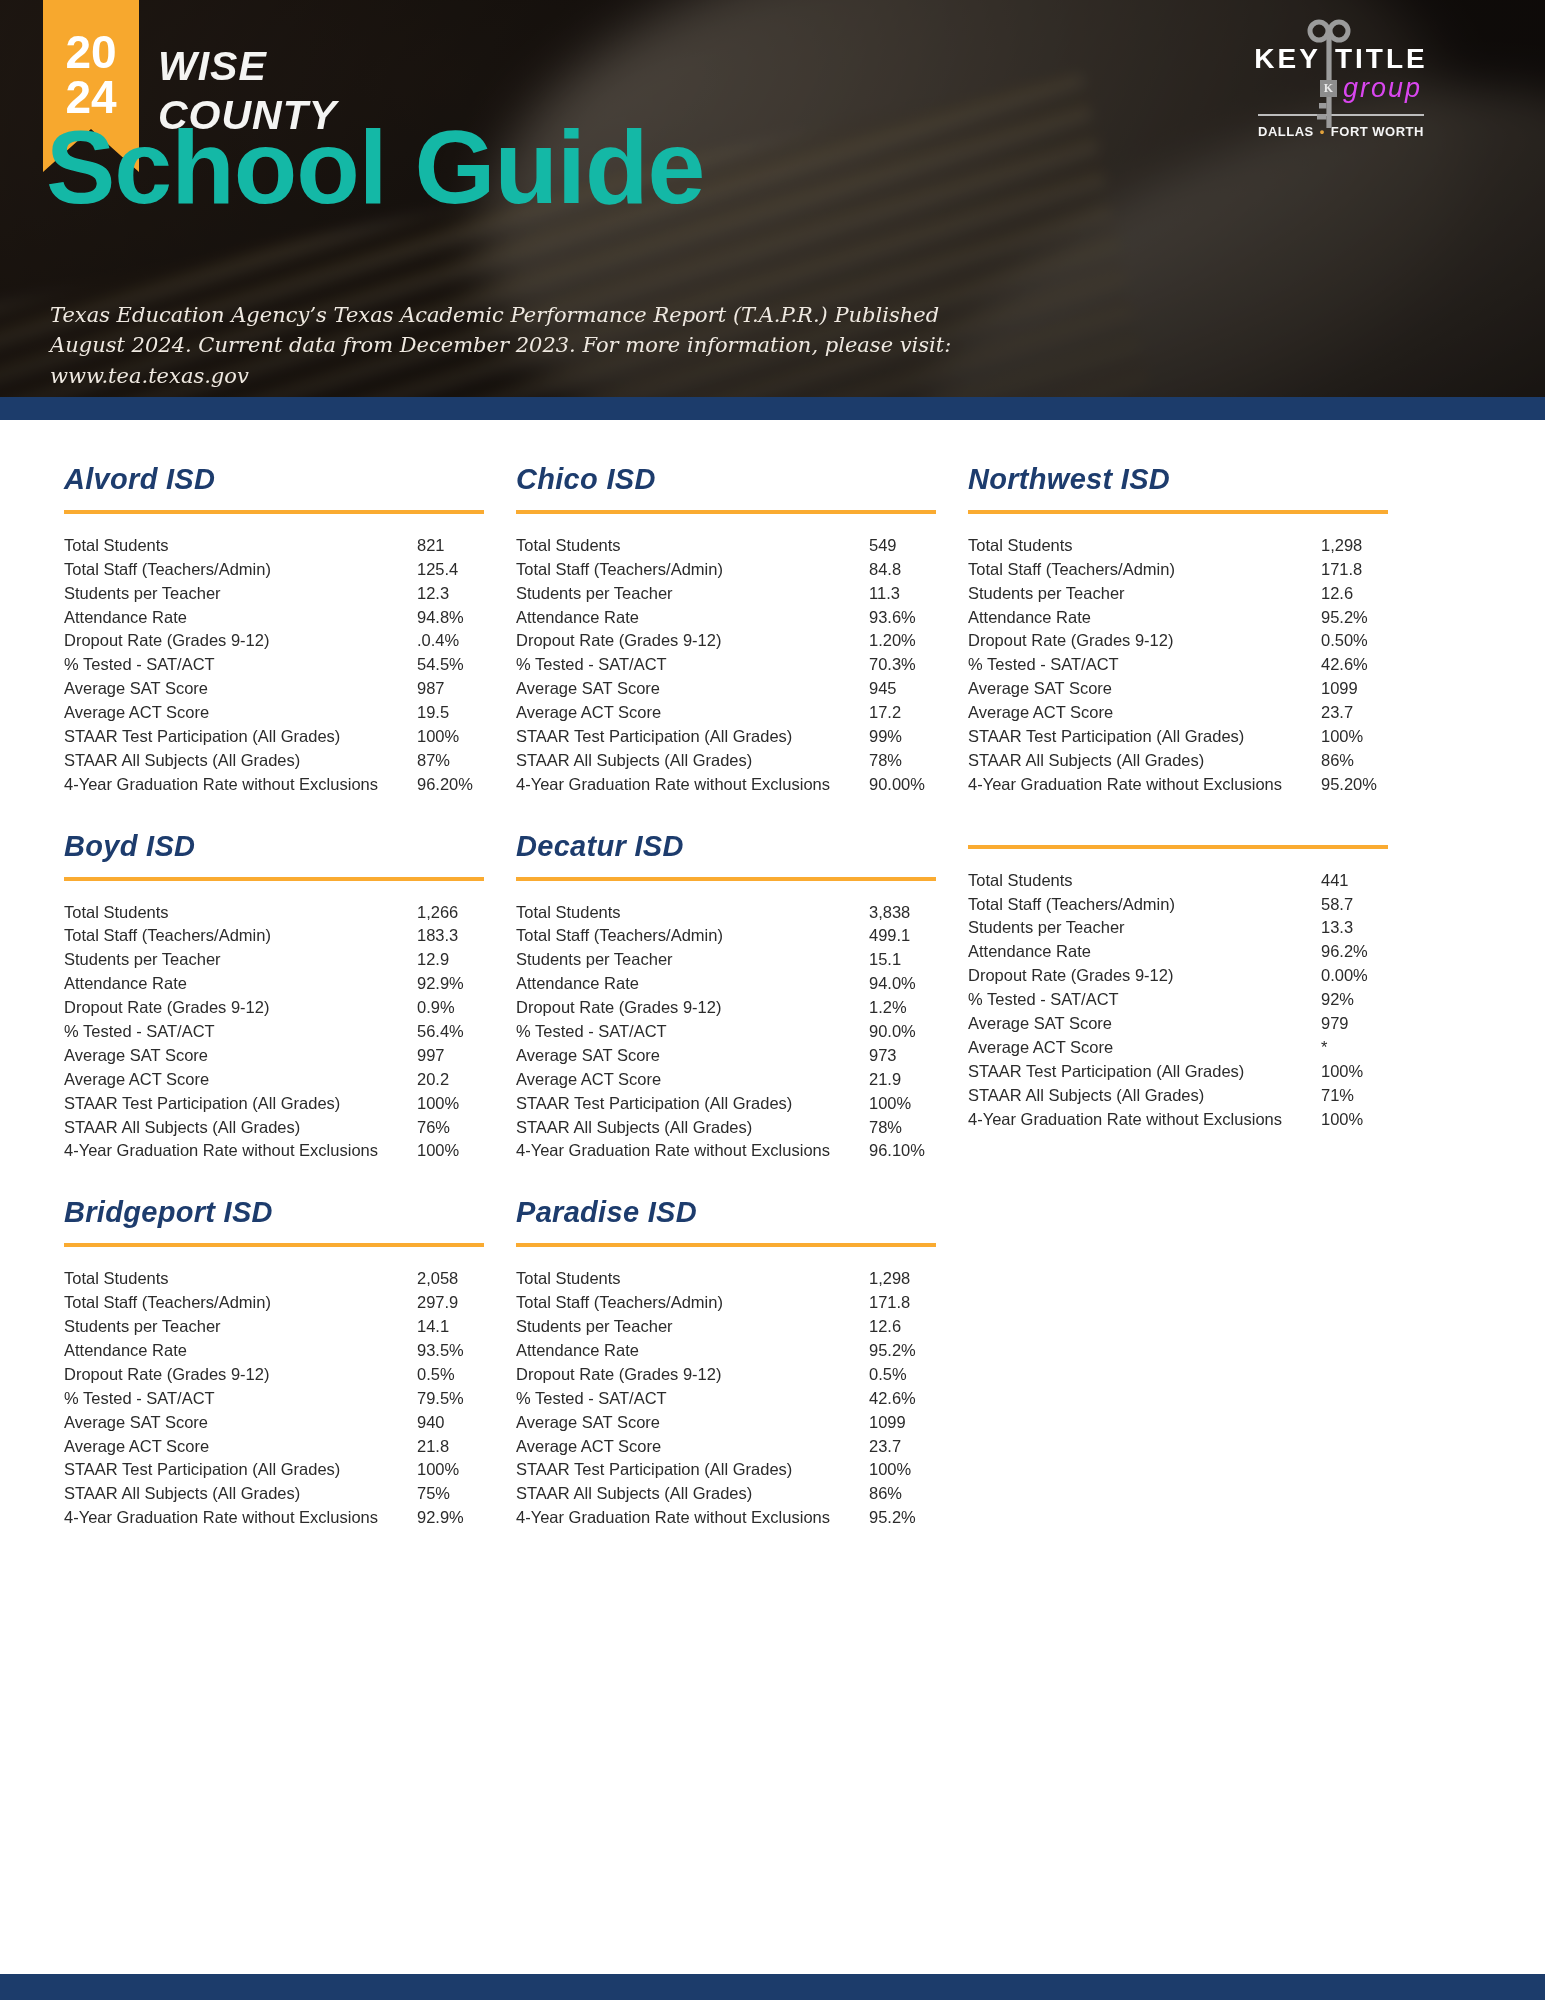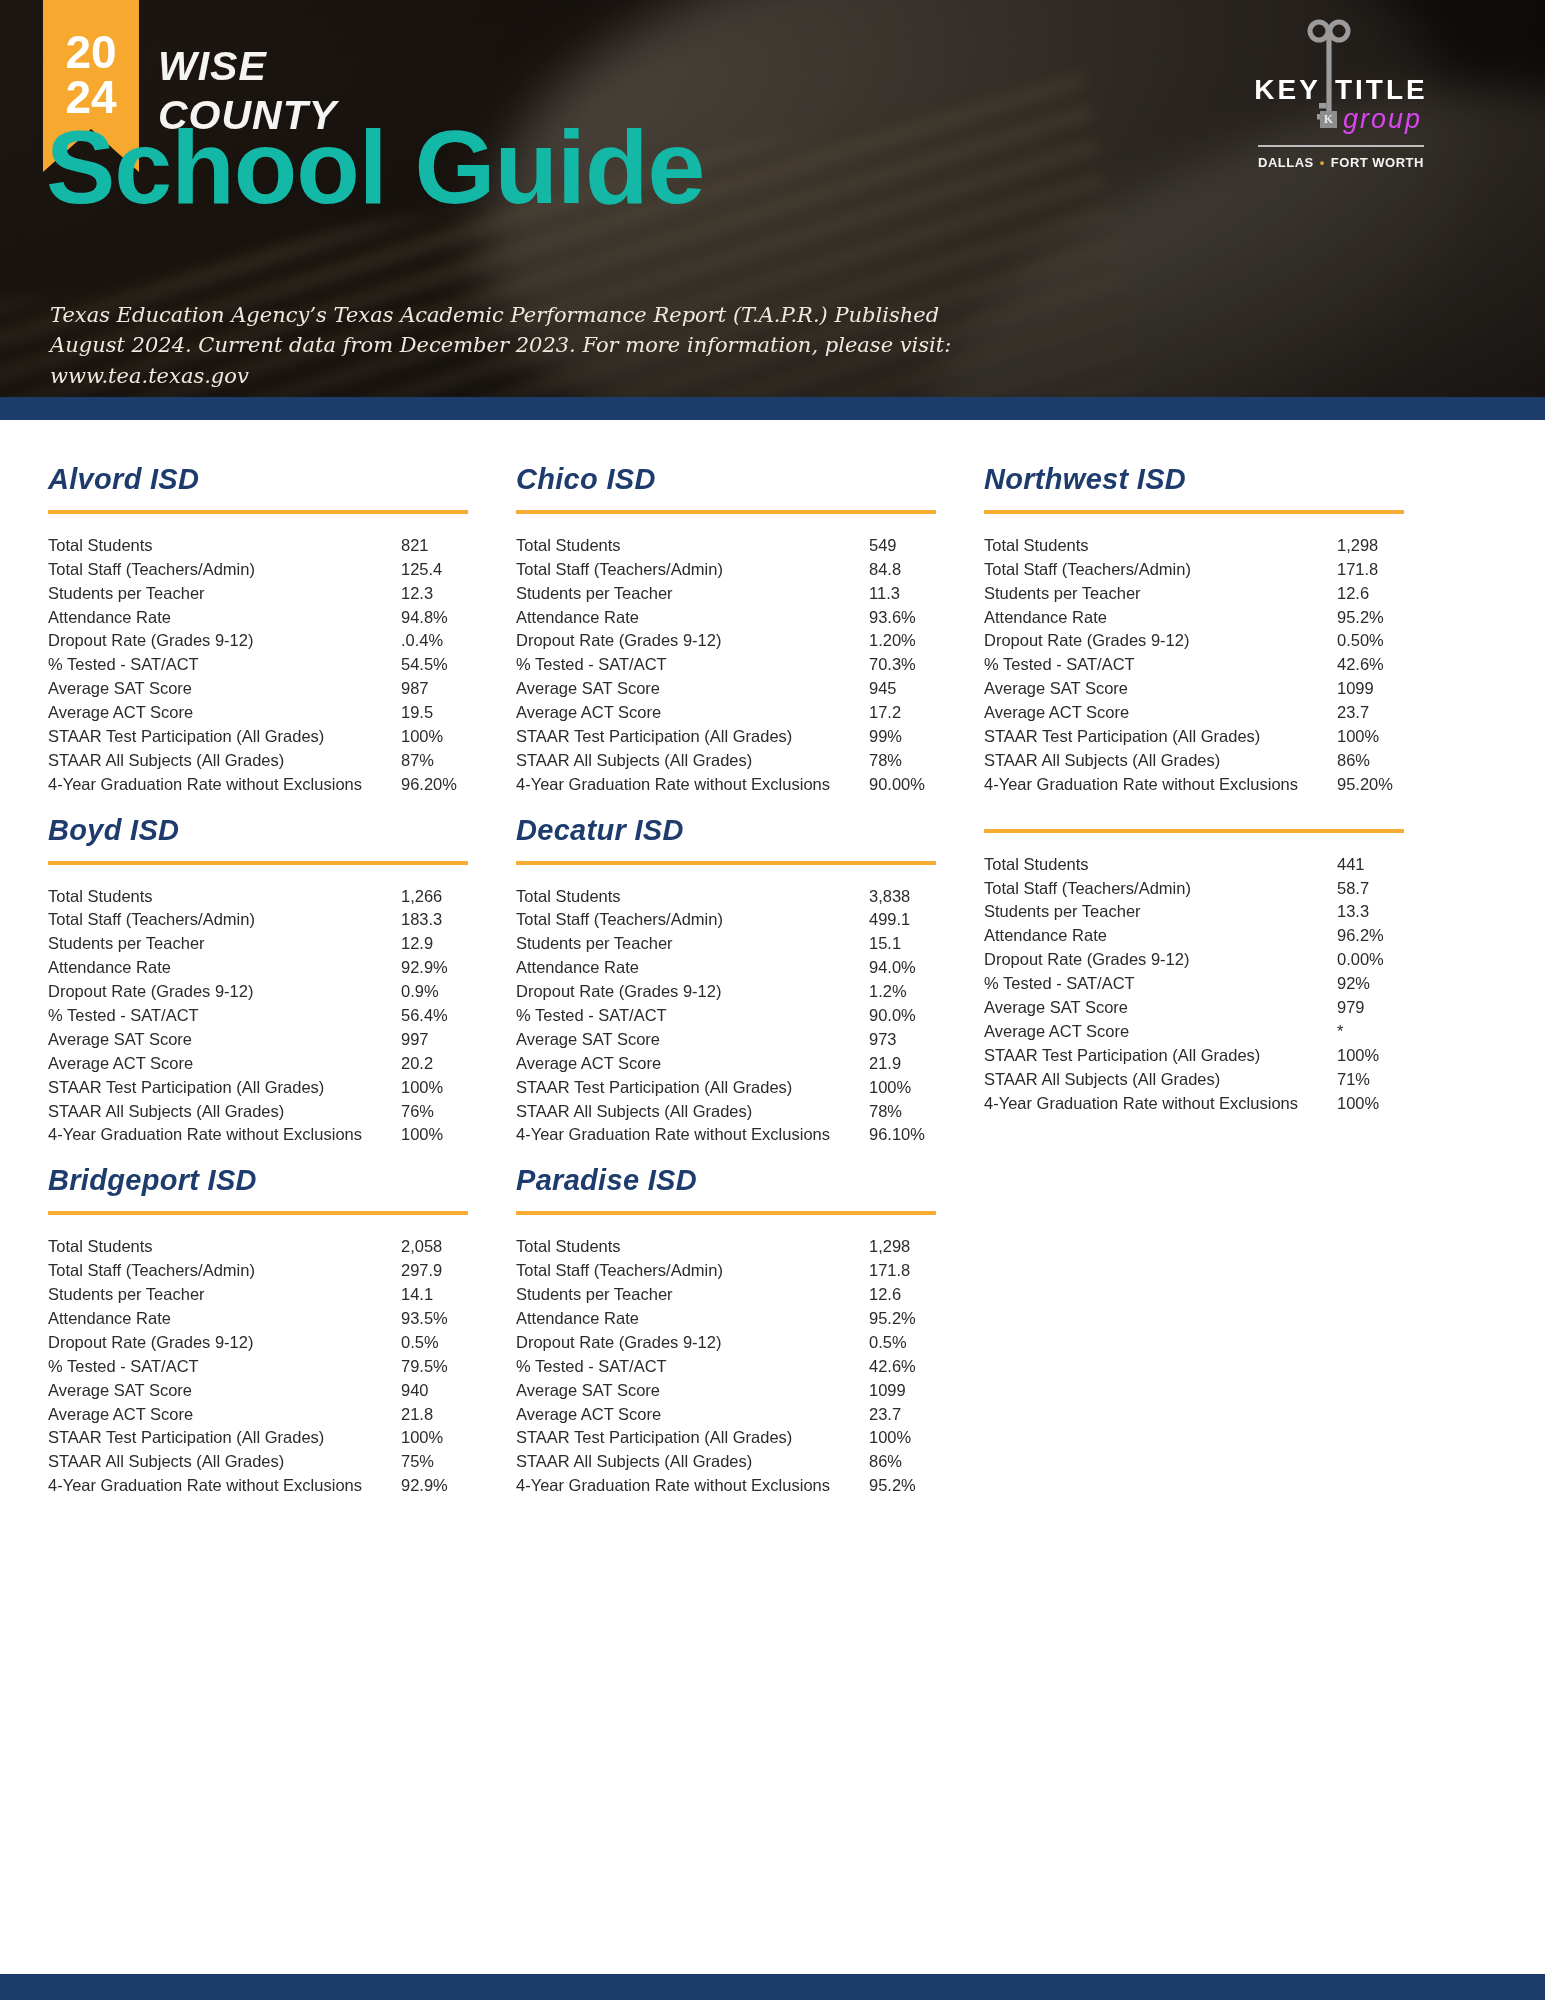--- a/index.html
+++ b/index.html
@@ -30,37 +30,37 @@
     font-size:41px;line-height:1.2;letter-spacing:1px;}
   
   #big-title{position:absolute;left:46px;top:108px;color:#14b8a6;font-weight:800;font-size:104px;letter-spacing:-1px;}
   
   #subtitle{position:absolute;left:50px;top:300px;width:935px;color:#efe9e1;
     font-family:"DejaVu Serif",serif;font-style:italic;font-size:21px;line-height:1.45;}
 
   
   #logo{position:absolute;left:1258px;top:18px;width:166px;color:#fff;}
   #logo-key{position:absolute;left:50%;top:0;transform:translateX(-37px);}
-  #logo-words{position:relative;margin-top:56px;display:flex;justify-content:center;gap:14px;
+  #logo-words{position:relative;margin-top:25px;display:flex;justify-content:center;gap:14px;
     font-weight:700;font-size:28px;letter-spacing:3px;color:#ffffff;}
   #logo-sub{position:relative;display:flex;justify-content:flex-end;align-items:center;gap:6px;margin-top:-2px;padding-right:2px;}
   #logo-badge{width:17px;height:17px;background:#8d8d8d;color:#e9e9e9;font-size:12px;font-weight:700;
     display:flex;align-items:center;justify-content:center;font-family:"Liberation Serif",serif;}
   #logo-group{color:#d946ef;font-family:Liberation Sans, sans-serif;font-style:italic;font-size:27px;letter-spacing:2px;}
   #logo-line{height:2px;background:#bdbdbd;margin:10px 0 8px;}
   #logo-tagline{display:flex;justify-content:center;gap:6px;font-size:13px;font-weight:700;letter-spacing:.5px;color:#f5f5f5;}
   .gold-dot{color:#E2A23B;}
 
   
   #navy-divider{width:100%;height:23px;background:#1C3C6B;}
   
   #footer-bar{position:absolute;left:0;bottom:0;width:100%;height:26px;background:#1C3C6B;}
 
   
-  #districts-grid{margin:44px 48px 0;display:grid;grid-template-columns:repeat(3,420px);column-gap:48px;row-gap:16px;}
+  #districts-grid{margin:44px 64px 0;display:grid;grid-template-columns:repeat(3,420px);column-gap:48px;row-gap:16px;gap:32px;}
   .district{width:420px;}
   .district-name{margin:0;color:#1D3C6D;font-size:29px;font-weight:700;font-style:italic;line-height:1.1;letter-spacing:.3px;}
   .gold-rule{height:4px;background:#FAAB31;margin:14px 0 22px;}
   .rows{font-size:16.5px;color:#2b2b2b;}
   .stat-row{position:relative;height:23.9px;white-space:nowrap;}
   .stat-value{position:absolute;left:353px;top:0;}
 </style>
 </head>
 <body>
 

